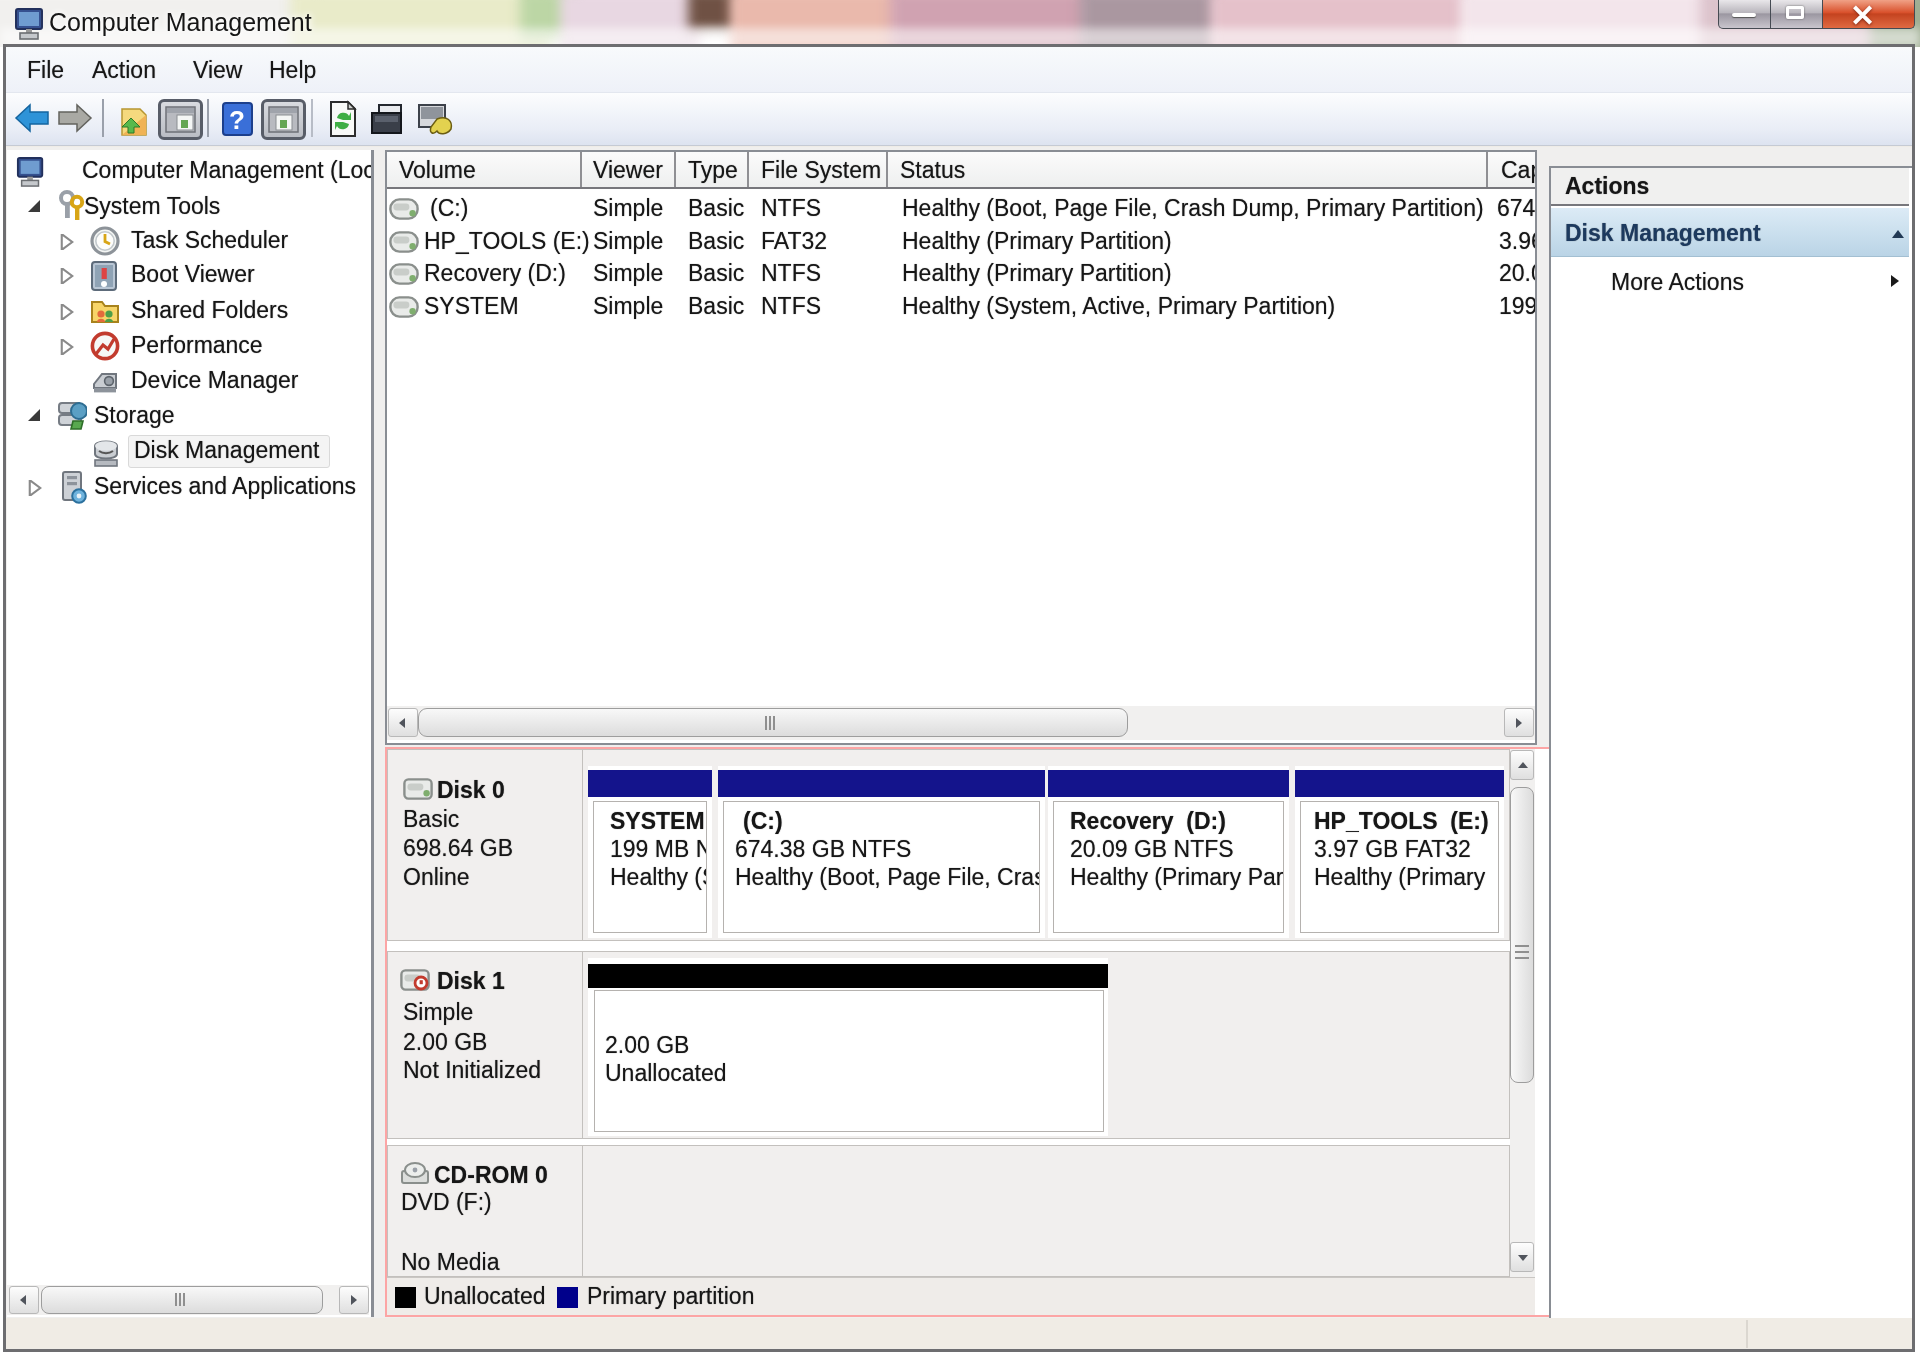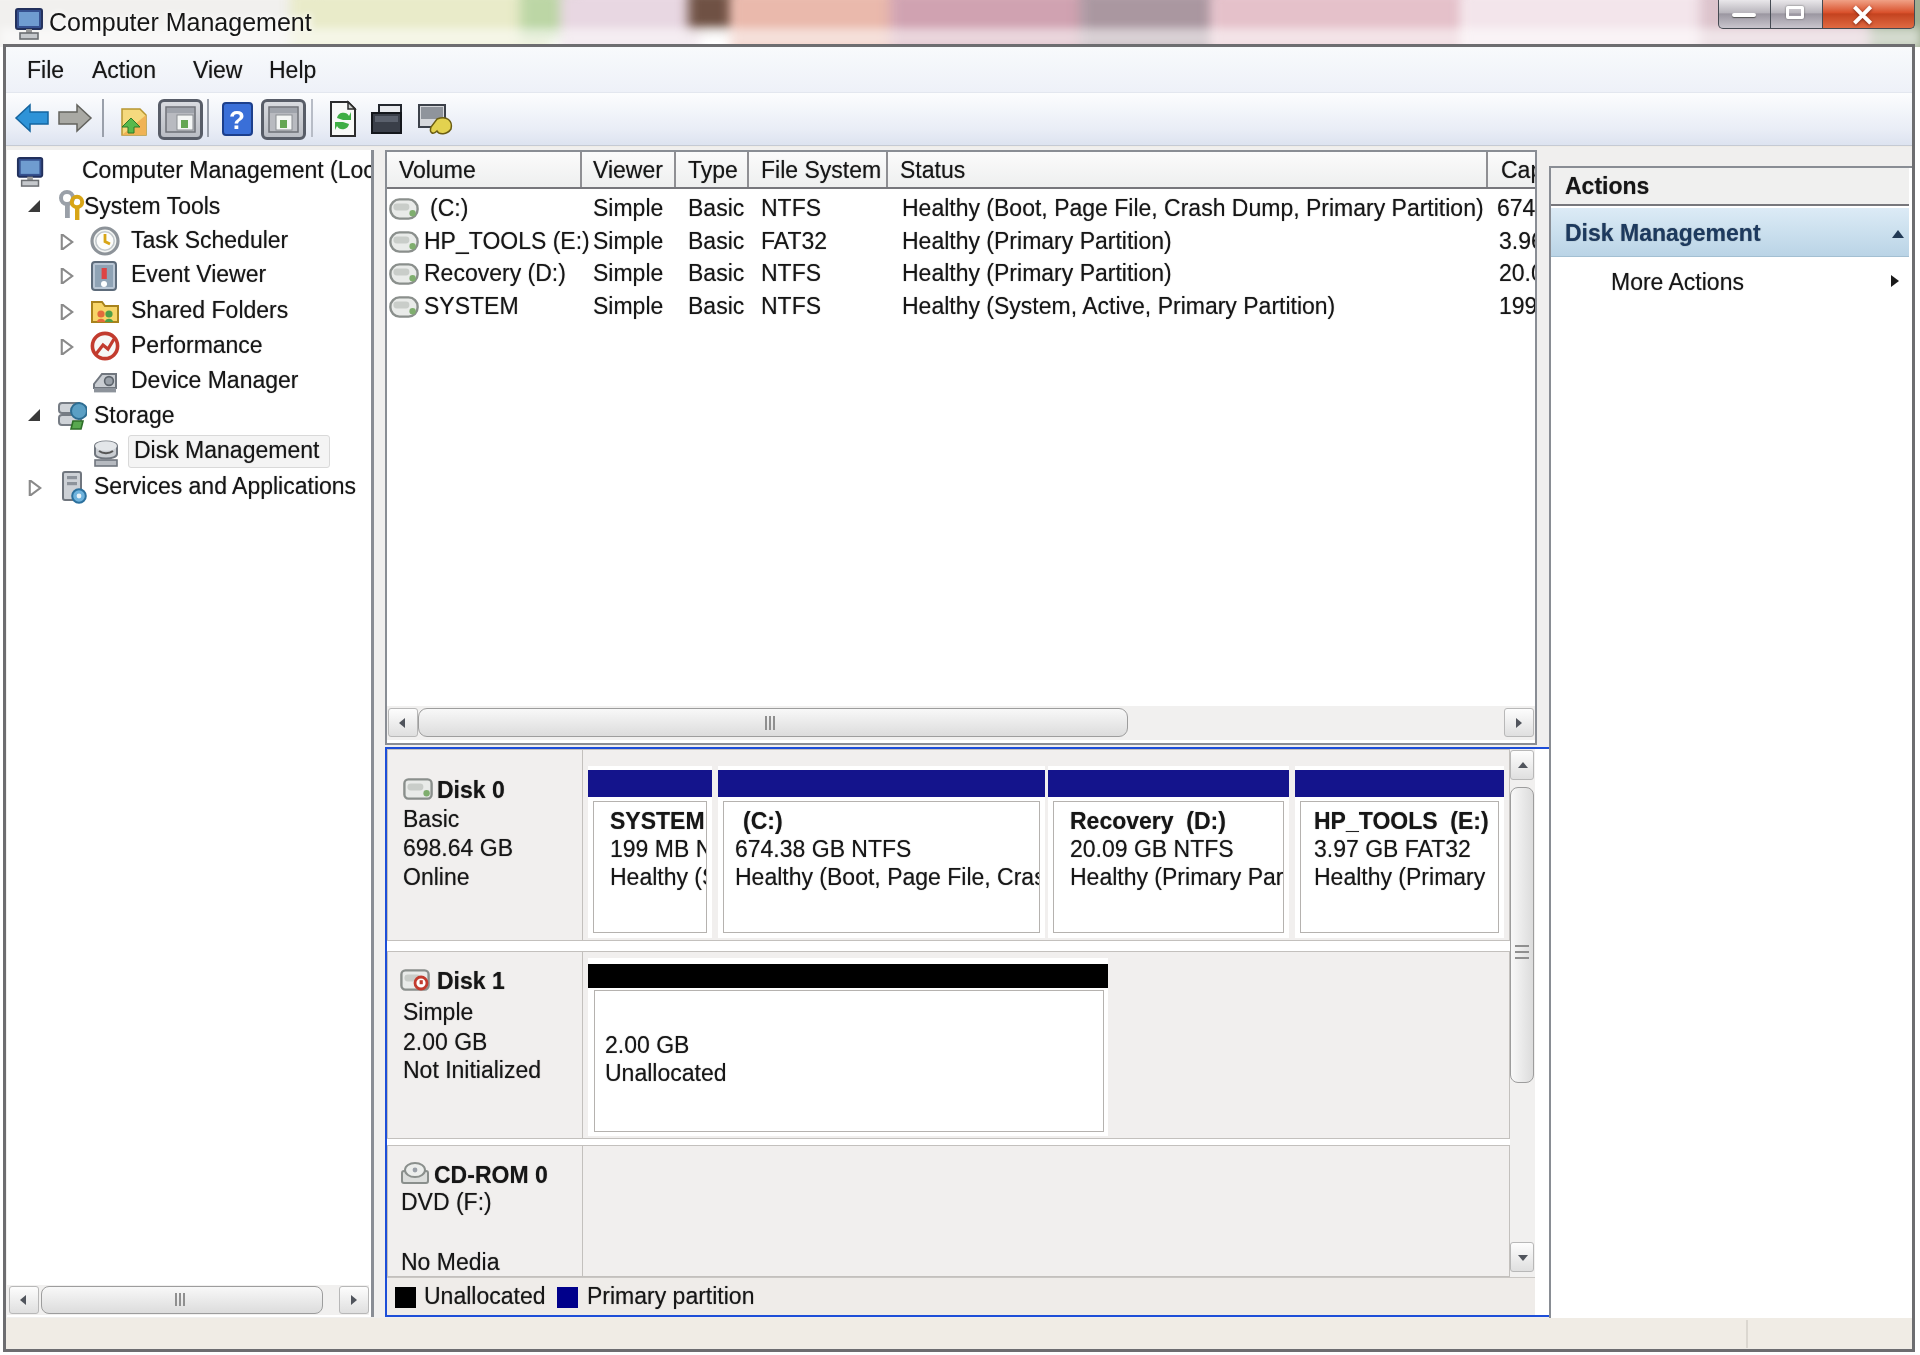--- a/index.html
+++ b/index.html
@@ -27,21 +27,21 @@
   #menubar { left:6px; top:47px; width:1906px; height:46px; background:linear-gradient(#f8fafc,#eef1f8); border-bottom:1px solid #e3e7ef; font-size:23px; color:#161616; text-shadow:0 0 1px rgba(20,20,20,0.5); }
   .mitem { position:absolute; top:10px; }
   #toolbar { left:6px; top:93px; width:1906px; height:53px; background:linear-gradient(#fcfdfe,#e9edf6 70%,#dde3f0); border-bottom:1px solid #c5cad4; }
 
   
   #content { left:6px; top:147px; width:1906px; height:1171px; background:#f0efee; }
 
   
   #treepane { left:7px; top:150px; width:367px; height:1167px; background:#ffffff; border-right:3px solid #898d94; overflow:hidden; }
   #listpane { left:385px; top:150px; width:1152px; height:595px; background:#ffffff; border:2px solid #898d94; overflow:hidden; }
-  #diskpane { left:385px; top:747px; width:1280px; height:570px; background:#ffffff; border:2px solid #1d4ed8; overflow:hidden; }
+  #diskpane { left:385px; top:747px; width:1280px; height:570px; background:#ffffff; border:2px solid #fca5a5; overflow:hidden; }
   #actpane  { left:1549px; top:152px; width:363px; height:1166px; background:#ffffff; border:2px solid #898d94; border-right:none; overflow:hidden;margin-top:14px; }
 
   
   #bottomstrip { left:6px; top:1318px; width:1906px; height:30px; background:#f0ece5; }
 
   .t { position:absolute; white-space:nowrap; font-size:23px; color:#161616; text-shadow:0 0 1px rgba(20,20,20,0.55); }
   .b { font-weight:bold; }
 </style>
 </head>
 <body>
@@ -184,21 +184,21 @@
 
     <svg class="abs" style="left:53px;top:118px;" width="14" height="16" viewBox="0 0 8 9">
         <path d="M1 0 L7 4.5 L1 9 Z" fill="none" stroke="#8a8a8a" stroke-width="1.2"></path>
       </svg>
     <svg class="abs" style="left:83px;top:110px;" width="28" height="32" viewBox="0 0 14 16">
       <rect x="1" y="1" width="12" height="14" rx="1.5" fill="#b9c6d4" stroke="#5d6b7a" stroke-width="1"></rect>
       <rect x="2.5" y="2.5" width="9" height="11" fill="#8fa3b5"></rect>
       <rect x="5.8" y="4" width="2.6" height="5.5" fill="#d44"></rect>
       <circle cx="7" cy="12" r="1.5" fill="#fff"></circle>
     </svg>
-    <div class="t" style="left:124px;top:111px;">Event Viewer</div>
+    <div class="t" style="left:124px;top:111px;">Boot Viewer</div>
 
     <svg class="abs" style="left:53px;top:154px;" width="14" height="16" viewBox="0 0 8 9">
         <path d="M1 0 L7 4.5 L1 9 Z" fill="none" stroke="#8a8a8a" stroke-width="1.2"></path>
       </svg>
     <svg class="abs" style="left:83px;top:146px;" width="30" height="30" viewBox="0 0 15 15">
       <path d="M1 3 L6 3 L7.5 5 L14 5 L14 13 L1 13 Z" fill="#f7d568" stroke="#a8831c" stroke-width="1"></path>
       <circle cx="5.5" cy="9" r="1.8" fill="#e46a3c"></circle>
       <circle cx="9.5" cy="9" r="1.8" fill="#4f9e48"></circle>
       <path d="M3.5 13 C3.5 10.8 7.5 10.8 7.5 13 Z" fill="#e46a3c"></path>
       <path d="M7.5 13 C7.5 10.8 11.5 10.8 11.5 13 Z" fill="#4f9e48"></path>

